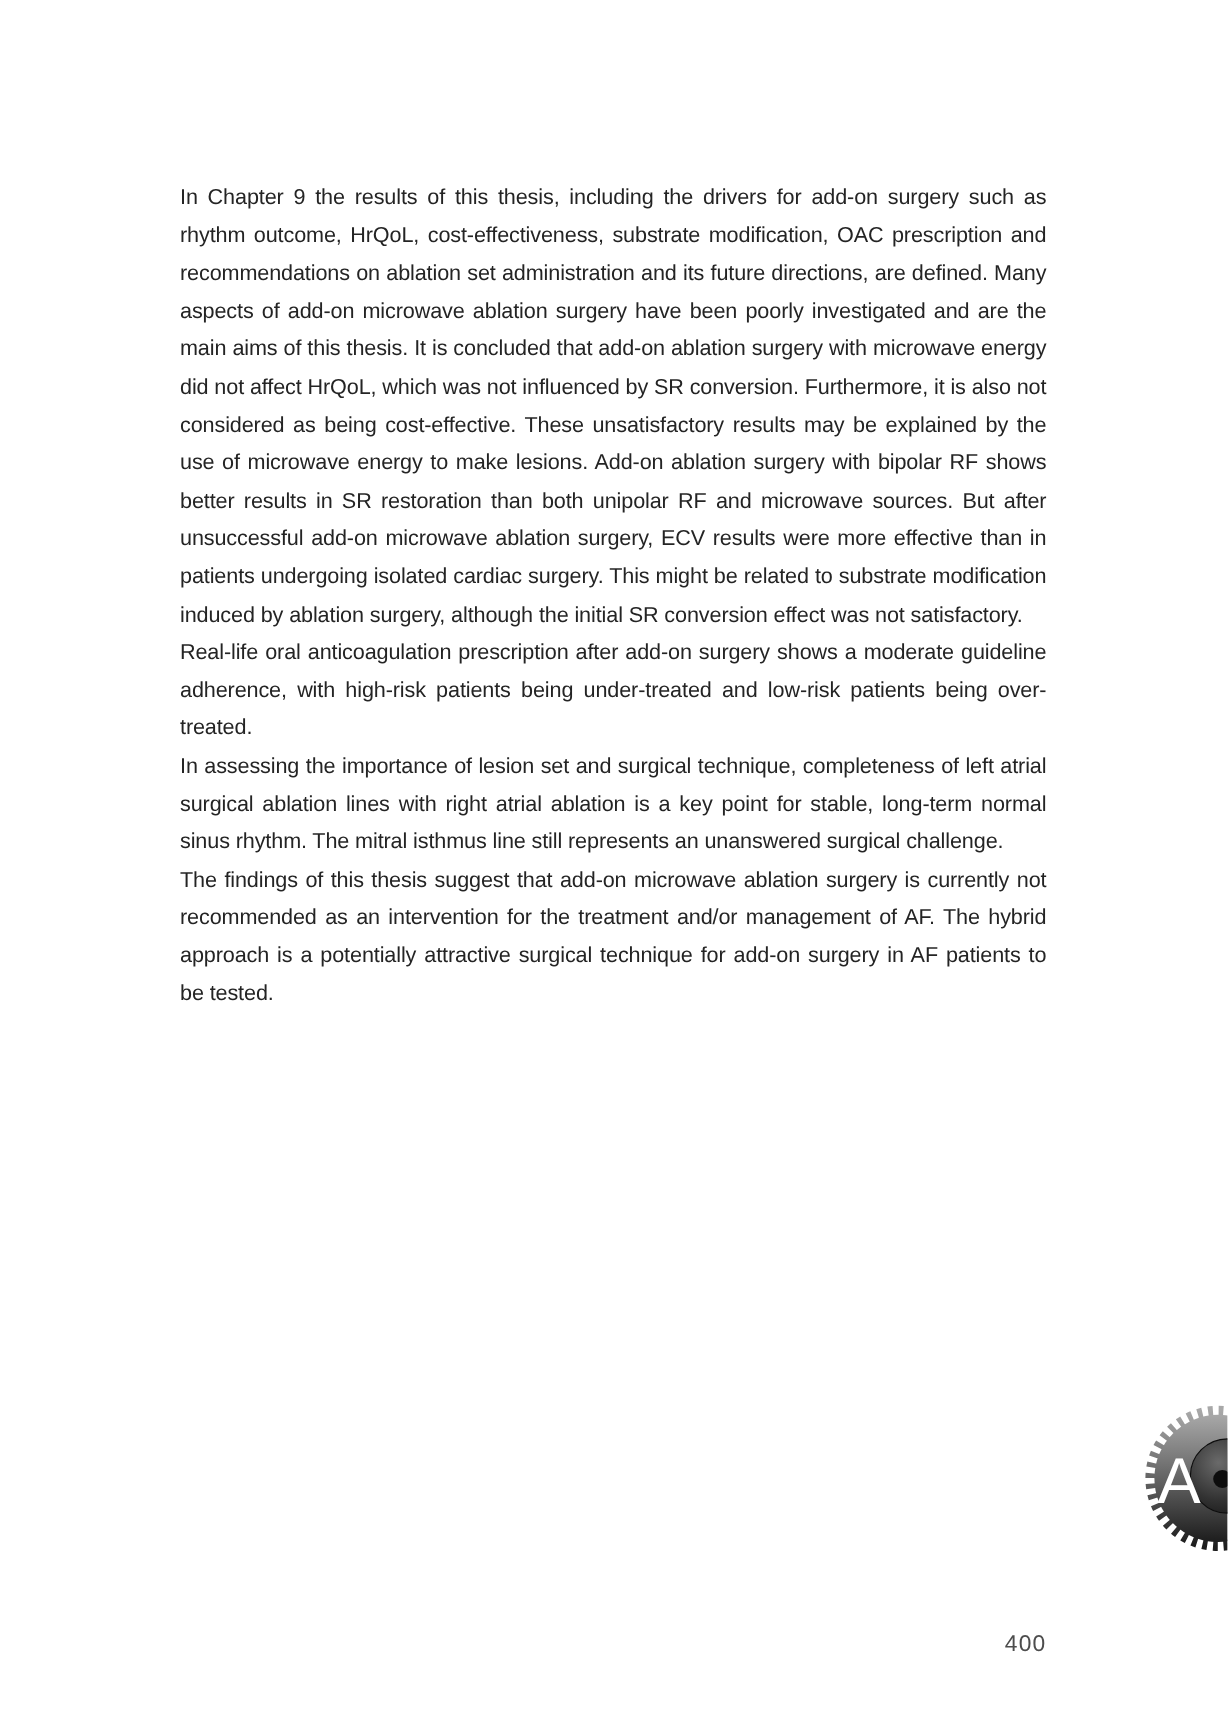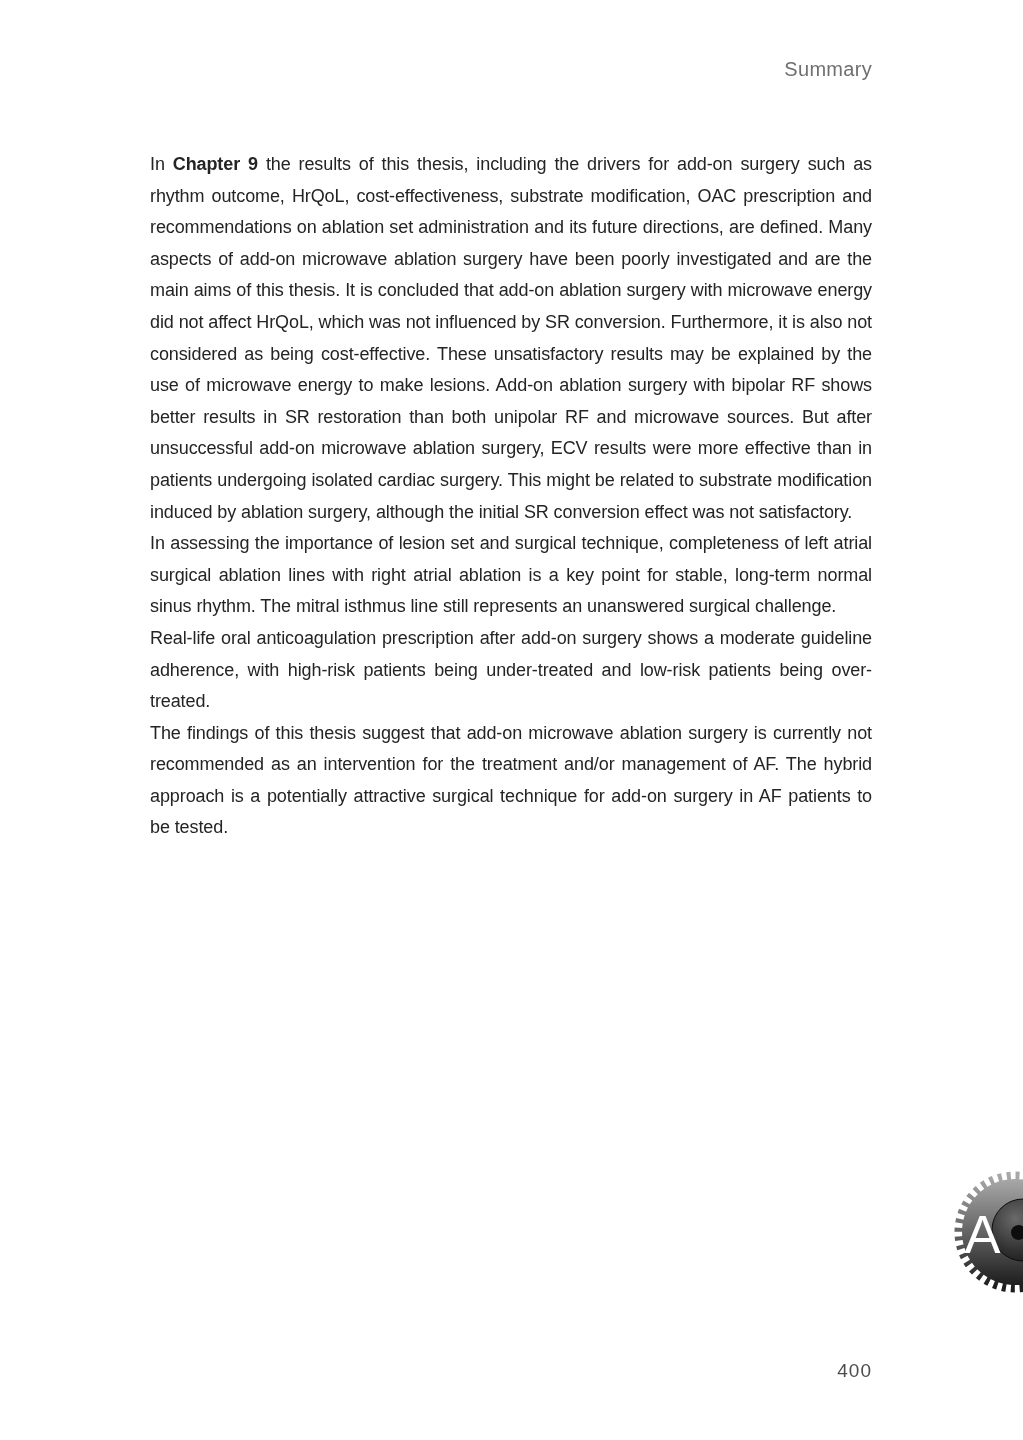--- a/index.html
+++ b/index.html
@@ -36,21 +36,21 @@
     color: #242424;
     text-align: justify;
     letter-spacing: -0.1px;
   }
   .body-text p.para {
     margin: 0;
     padding: 0;
     text-indent: 0;
   }
   .body-text .bold {
-    font-weight: bold;
+    font-weight: normal;
   }
   .page-number {
     position: absolute;
     top: 1360px;
     left: 150px;
     width: 722px;
     text-align: right;
     font-size: 19px;
     color: #4d4d4d;
     letter-spacing: 1px;
@@ -71,26 +71,25 @@
     font-family: "Liberation Sans", sans-serif;
     font-size: 54px;
     fill: #ffffff;
   }
 </style>
 </head>
 <body>
 
 <div class="page">
 
-  <div class="running-head">Summary</div>
 
   <div class="body-text" id="body-text">
       <p class="para"><span>In </span><span class="bold">Chapter 9</span><span> the results of this thesis, including the drivers for add-on surgery such as rhythm outcome, HrQoL, cost-effectiveness, substrate modification, OAC prescription and recommendations on ablation set administration and its future directions, are defined. Many aspects of add-on microwave ablation surgery have been poorly investigated and are the main aims of this thesis. It is concluded that add-on ablation surgery with microwave energy did not affect HrQoL, which was not influenced by SR conversion. Furthermore, it is also not considered as being cost-effective. These unsatisfactory results may be explained by the use of microwave energy to make lesions. Add-on ablation surgery with bipolar RF shows better results in SR restoration than both unipolar RF and microwave sources. But after unsuccessful add-on microwave ablation surgery, ECV results were more effective than in patients undergoing isolated cardiac surgery. This might be related to substrate modification induced by ablation surgery, although the initial SR conversion effect was not satisfactory.</span></p>
+      <p class="para"><span>Real-life oral anticoagulation prescription after add-on surgery shows a moderate guideline adherence, with high-risk patients being under-treated and low-risk patients being over-treated.</span></p>
       <p class="para"><span>In assessing the importance of lesion set and surgical technique, completeness of left atrial surgical ablation lines with right atrial ablation is a key point for stable, long-term normal sinus rhythm. The mitral isthmus line still represents an unanswered surgical challenge.</span></p>
-      <p class="para"><span>Real-life oral anticoagulation prescription after add-on surgery shows a moderate guideline adherence, with high-risk patients being under-treated and low-risk patients being over-treated.</span></p>
       <p class="para"><span>The findings of this thesis suggest that add-on microwave ablation surgery is currently not recommended as an intervention for the treatment and/or management of AF. The hybrid approach is a potentially attractive surgical technique for add-on surgery in AF patients to be tested.</span></p>
     </div>
 
   <div class="tab-icon">
     <svg viewBox="0 0 130 130">
       <defs>
         <linearGradient id="gearGrad" x1="0" y1="0" x2="0" y2="1">
           <stop offset="0" stop-color="#a8a8a8"></stop>
           <stop offset="0.55" stop-color="#5d5d5d"></stop>
           <stop offset="1" stop-color="#1d1d1d"></stop>

